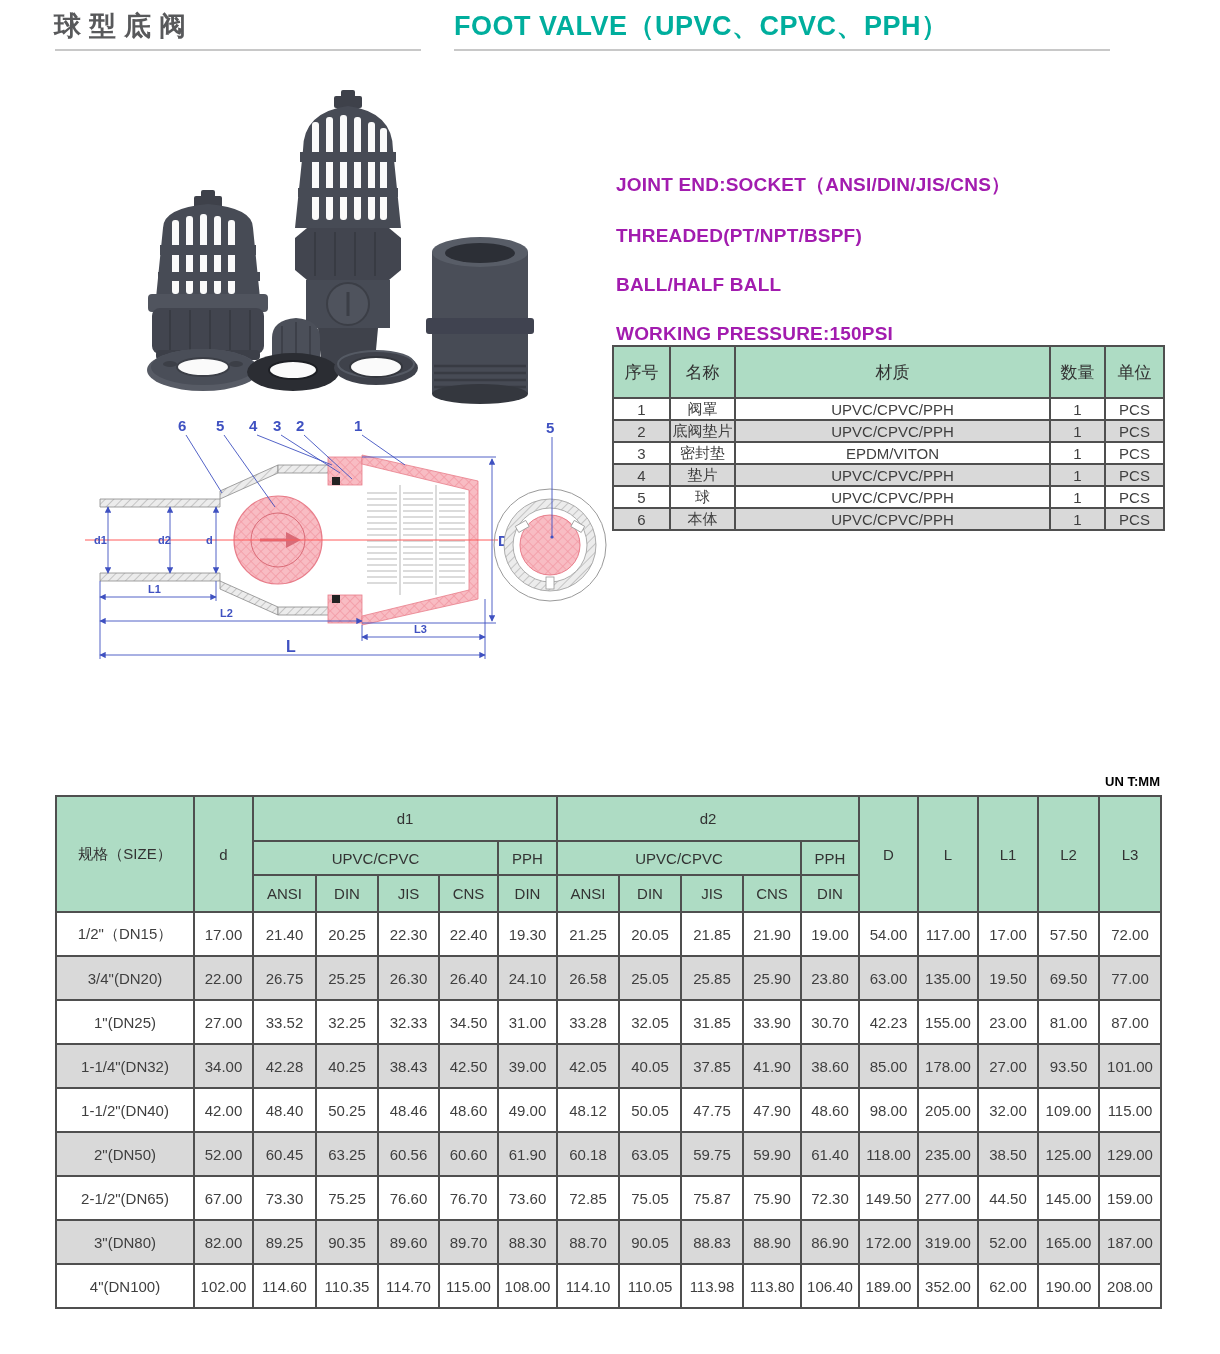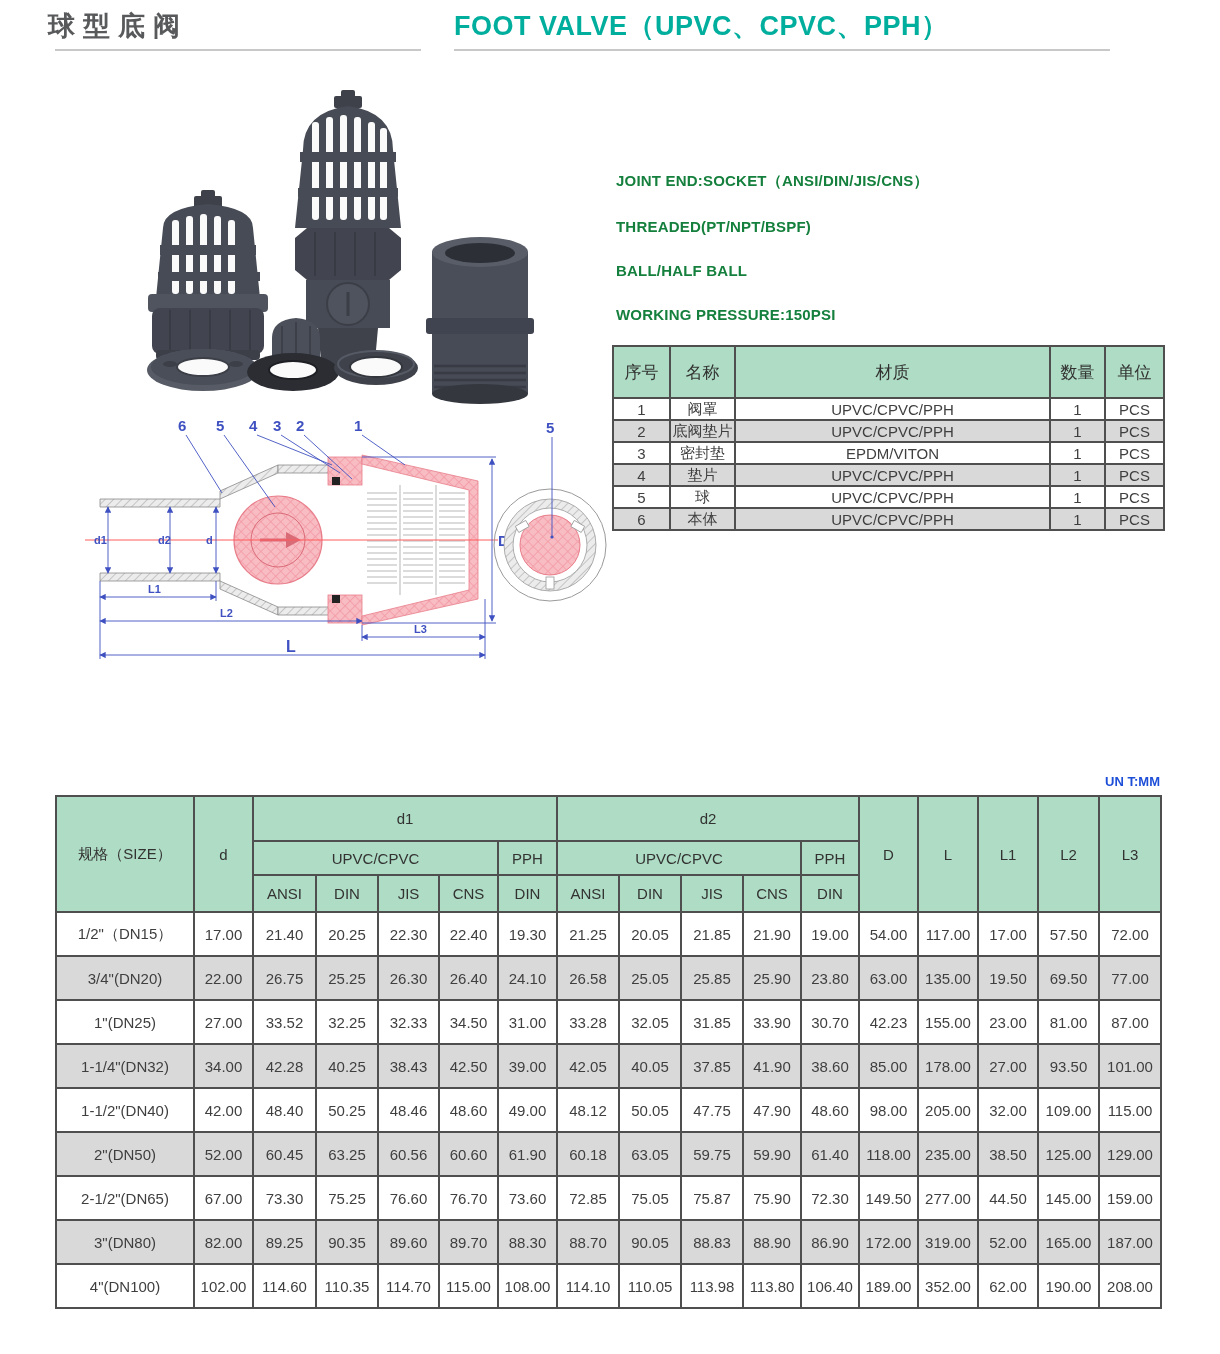--- a/index.html
+++ b/index.html
@@ -2,53 +2,53 @@
 <html><head>
 <meta charset="utf-8">
 <style>
   * { margin:0; padding:0; box-sizing:border-box; }
   html,body { background:#ffffff; }
   .page {
     position:relative; width:1220px; height:1354px; background:#ffffff;
     font-family:"Liberation Sans", sans-serif; overflow:hidden;
   }
   
-  .title-cn { position:absolute; left:48px; top:8px; font-size:27px; font-weight:bold;
+  .title-cn { position:absolute; left:54px; top:8px; font-size:27px; font-weight:bold;
               color:#58595b; letter-spacing:8px; }
   .title-en { position:absolute; left:454px; top:8px; font-size:27px; font-weight:bold;
               color:#00AE9D; letter-spacing:0.5px; }
   .rule { position:absolute; height:2px; background:#c8c8c8; top:49px; }
   .rule-left  { left:55px;  width:366px; }
   .rule-right { left:454px; width:656px; }
 
   
   .photo   { position:absolute; left:60px; top:80px; }
   .drawing { position:absolute; left:70px; top:415px; }
 
   
-  .specs { position:absolute; left:616px; top:172px; font-size:15px; font-weight:bold;
-           color:#15803d; letter-spacing:0.2px; }
+  .specs { position:absolute; left:616px; top:172px; font-size:19px; font-weight:bold;
+           color:#a21caf; letter-spacing:0.2px; }
   .spec-line { margin-bottom:27px; }
   .spec-line.gap { margin-top:16px; }
 
   
   table { border-collapse:collapse; table-layout:fixed; }
   th, td { border:2px solid #4f4f4f; text-align:center; vertical-align:middle;
            color:#3f3f3f; overflow:hidden; white-space:nowrap; }
   th { background:#AEDCC4; font-weight:normal; color:#333333; }
   tr.alt td { background:#d9d9d9; }
 
   
   .parts-table { position:absolute; left:612px; top:345px; width:551px; }
   .parts-table th { height:52px; font-size:17px; }
   .parts-table td { height:22px; font-size:15px; }
 
   
   .unit-note { position:absolute; right:60px; top:774px; font-size:13px; font-weight:bold;
-               color:#1d4ed8; }
+               color:#000000; }
   .size-table { position:absolute; left:55px; top:795px; width:1105px; }
   .size-table th { font-size:15px; }
   .size-table tr.h1 th { height:45px; }
   .size-table tr.h2 th { height:34px; }
   .size-table tr.h3 th { height:37px; }
   .size-table td { height:44px; font-size:15px; }
 </style>
 </head>
 <body>
 

